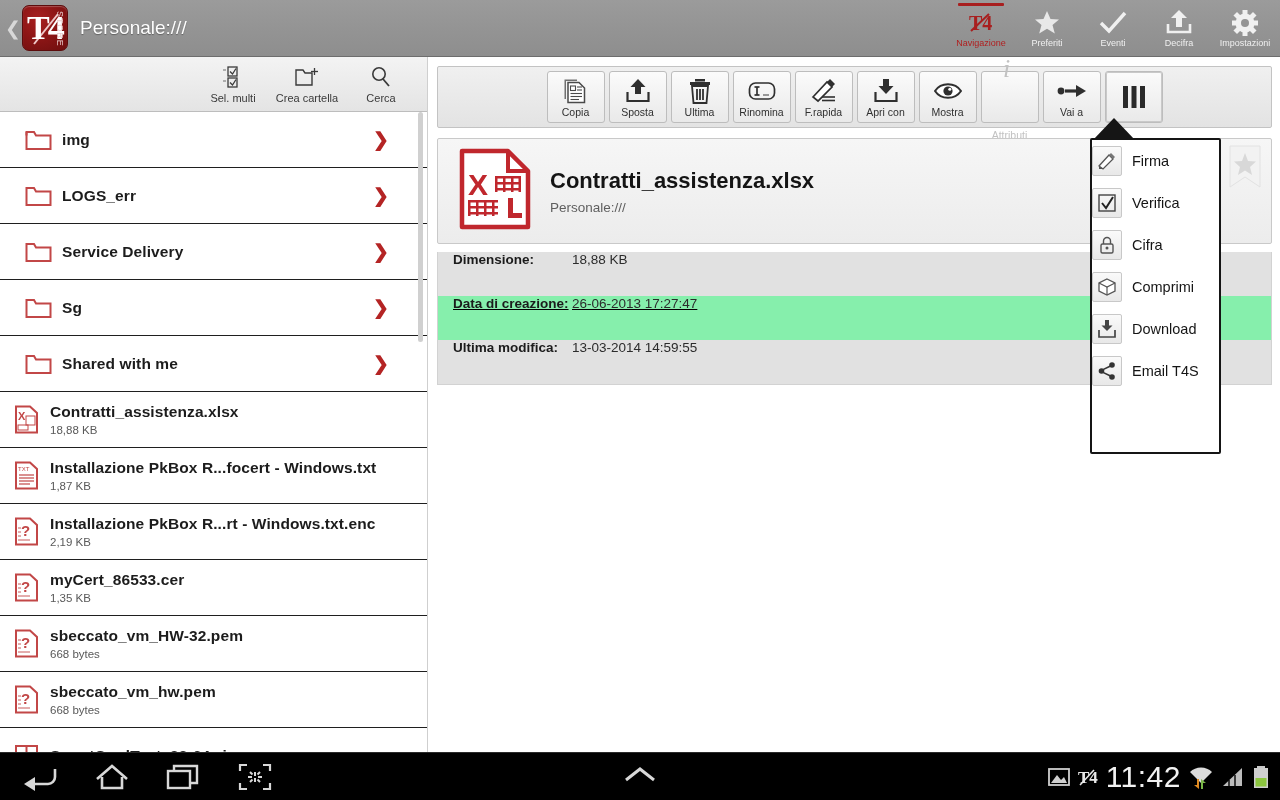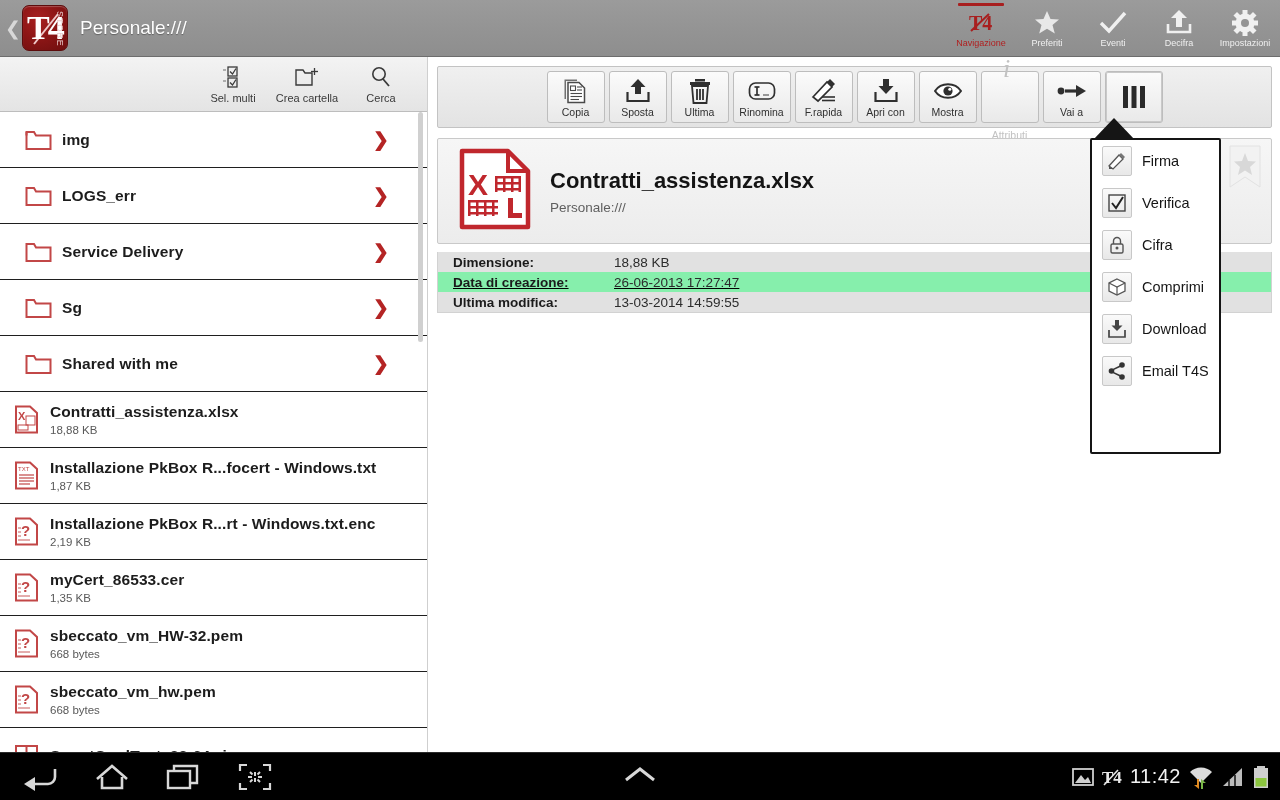--- a/index.html
+++ b/index.html
@@ -136,57 +136,57 @@
     display: flex; align-items: center; padding-left: 20px; position: relative;
   }
   .file-header .fh-text { margin-left: 18px; }
   .fh-name { font-size: 22px; font-weight: bold; color: #141414; }
   .fh-path { font-size: 13.5px; color: #5f5f5f; margin-top: 6px; }
   .bookmark {
     position: absolute; right: 8px; top: 6px; width: 36px; height: 46px;
   }
 
   .detail-rows { margin: 8px 8px 0 8px; border: 1px solid #d2d2d2; border-top: none; }
-  .drow { height: 20px; display: flex; align-items: center; font-size: 13.5px; gap: 42px; }
+  .drow { height: 44px; display: flex; align-items: flex-start; font-size: 13.5px; }
   .drow.alt { background: #e1e1e1; }
   .drow.plain { background: #86efac; text-decoration: underline; }
   .dlabel { width: 134px; padding-left: 15px; color: #1b1b1b; font-weight: bold; }
   .dvalue { color: #2c2c2c; }
 
   
   .popup {
     position: absolute; left: 1090px; top: 138px; width: 131px; height: 316px;
     background: #ffffff; border: 2px solid #151515; border-radius: 2px;
     z-index: 40;
   }
   .popup-arrow {
     position: absolute; left: 1093px; top: 118px; width: 0; height: 0;
     border-left: 21px solid transparent; border-right: 21px solid transparent;
     border-bottom: 22px solid #151515; z-index: 41;
   }
-  .pitem { height: 42px; display: flex; align-items: center; padding-left: 10px; gap: 10px; }
+  .pitem { height: 42px; display: flex; align-items: center; gap: 10px; }
   .pico {
     width: 30px; height: 30px; background: linear-gradient(to bottom,#fafafa,#e8e8e8);
     border: 1px solid #c8c8c8; border-radius: 2px;
     display: flex; align-items: center; justify-content: center;
   }
   .plabel { font-size: 14.5px; color: #151515; }
 
   
   .sysbar {
     position: absolute; left: 0; top: 752px; width: 1280px; height: 48px;
     background: #000000; display: flex; align-items: center;
     border-top: 1px solid #2a2a2a;
   }
   .sys-left { display: flex; align-items: center; gap: 36px; padding-left: 22px; }
   .sys-center { position: absolute; left: 50%; transform: translateX(-50%); }
   .sys-right {
     margin-left: auto; display: flex; align-items: center; gap: 7px; padding-right: 10px;
   }
-  .clock { color: #f2f2f2; font-size: 20px; font-weight: 300; letter-spacing: 0.5px; }
+  .clock { color: #f2f2f2; font-size: 30px; font-weight: 300; letter-spacing: 0.5px; }
   .sys-ico { display: flex; align-items: center; justify-content: center; }
 </style>
 </head>
 <body>
 
 <div id="app">
 
   <div class="topbar">
     <div class="back-chevron">❮</div>
 

